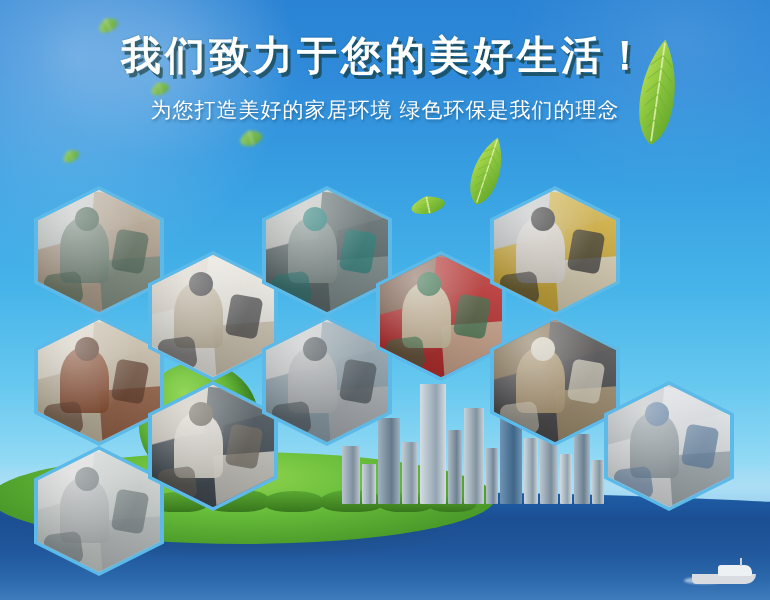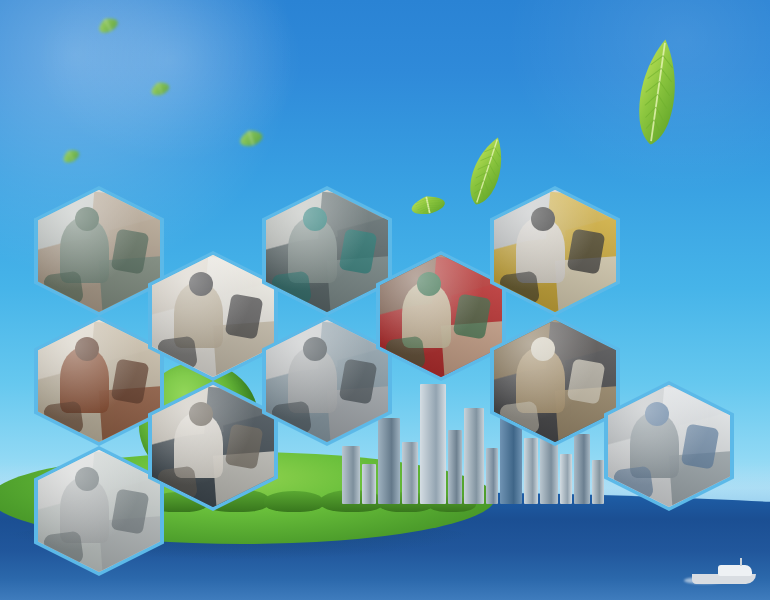--- a/index.html
+++ b/index.html
@@ -304,20 +304,22 @@
             <path d="M20 52 L30 64"></path>
             <path d="M20 64 L12 75"></path>
             <path d="M20 64 L28 75"></path>
             <path d="M20 76 L14 85"></path>
             <path d="M20 76 L26 85"></path>
           </g>
         </svg>
       </div>
     </div>
 
+  <div class="headline">我们致力于您的美好生活！</div>
+  <div class="subline">为您打造美好的家居环境 绿色环保是我们的理念</div>
 
   <div id="hex-layer">
       <div class="hex" title="工人墙面批灰施工" style="left: 34px; top: 186px; width: 130px; height: 130px; z-index: 10;">
         <div class="inner">
           <div class="scene" style="background: linear-gradient(165deg, rgb(207, 213, 210) 0%, rgb(207, 213, 210) 38%, rgb(185, 168, 148) 39%, rgb(185, 168, 148) 100%);">
             <i style="left: -6%; top: -4%; width: 62%; height: 46%; background: rgb(207, 213, 210); opacity: 0.95; transform: rotate(-6deg);"></i>
             <i style="left: 44%; top: 4%; width: 62%; height: 40%; background: rgb(185, 168, 148); opacity: 0.9; transform: rotate(5deg);"></i>
             <i style="left: -10%; top: 52%; width: 72%; height: 58%; background: rgb(185, 168, 148); opacity: 0.85; transform: rotate(3deg);"></i>
             <i style="left: 52%; top: 56%; width: 60%; height: 52%; background: rgb(123, 144, 131); opacity: 0.8; transform: rotate(-4deg);"></i>
             <i style="left: 18%; top: 22%; width: 40%; height: 54%; background: rgb(123, 144, 131); opacity: 0.95; transform: rotate(0deg); border-radius: 48% 48% 14% 14%;"></i>

